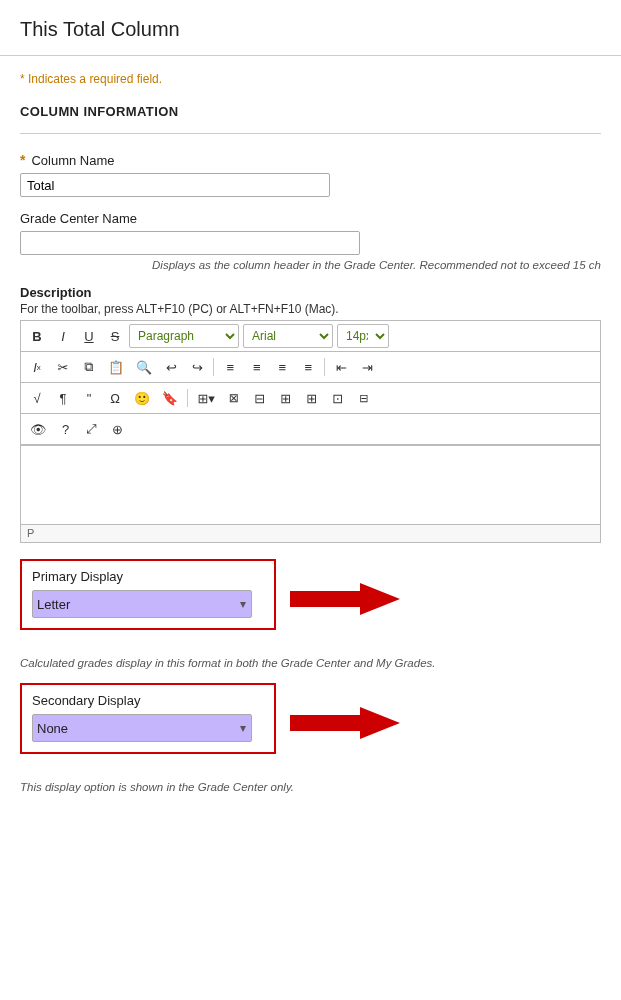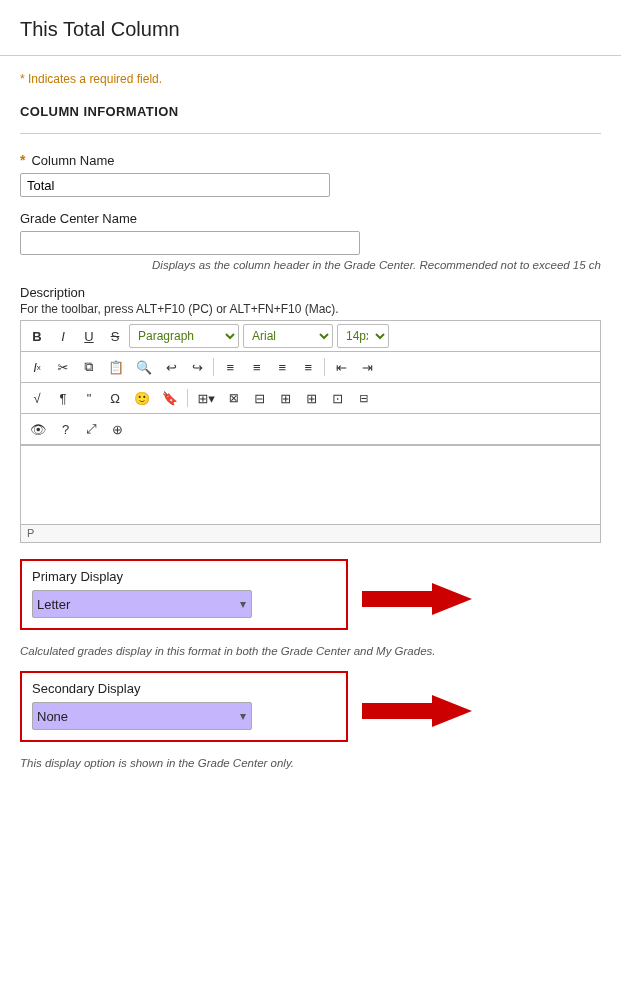--- a/index.html
+++ b/index.html
@@ -73,20 +73,21 @@
       font-style: italic;
       font-size: 11.5px;
       color: #555;
       margin-top: 4px;
       text-align: right;
     }
     .description-label {
       font-size: 13px;
       color: #222;
       margin-bottom: 2px;
+      font-weight: bold;
     }
     .toolbar-hint {
       font-size: 12px;
       color: #333;
       margin-bottom: 4px;
     }
     .editor-toolbar {
       border: 1px solid #bbb;
       border-bottom: none;
     }
@@ -149,21 +150,21 @@
       min-height: 18px;
     }
     .display-section {
       margin-top: 16px;
     }
     .display-box {
       border: 2px solid #cc0000;
       padding: 8px 10px 10px 10px;
       margin-bottom: 6px;
       background: #fff;
-      width: 328px;
+      width: 256px;
     }
     .display-box-label {
       font-size: 13px;
       color: #222;
       margin-bottom: 6px;
     }
     .display-select {
       width: 220px;
       height: 28px;
       border: 1px solid #aaa;
@@ -187,21 +188,21 @@
       top: 50%;
       transform: translateY(-50%);
       pointer-events: none;
       font-size: 12px;
       color: #555;
     }
     .display-hint {
       font-style: italic;
       font-size: 11.5px;
       color: #555;
-      margin-top: 9px;
+      margin-top: 21px;
       max-width: 580px;
     }
     .arrow-row {
       display: flex;
       align-items: center;
       margin-bottom: 4px;
     }
     .red-arrow {
       display: inline-block;
       margin-left: 14px;

